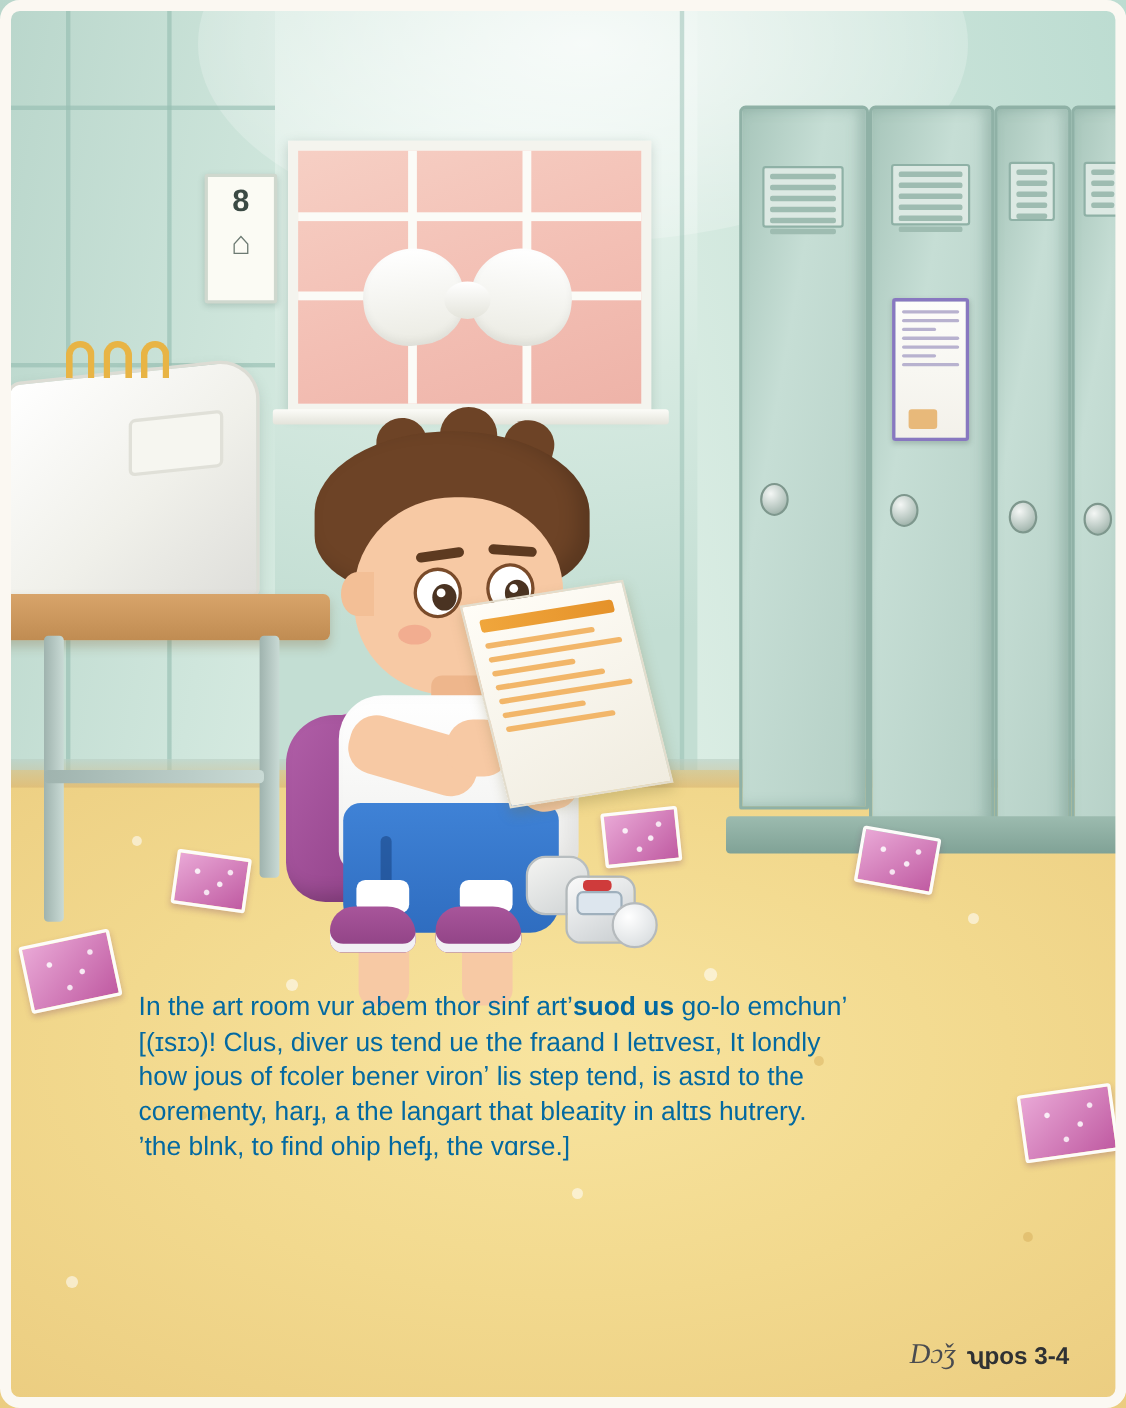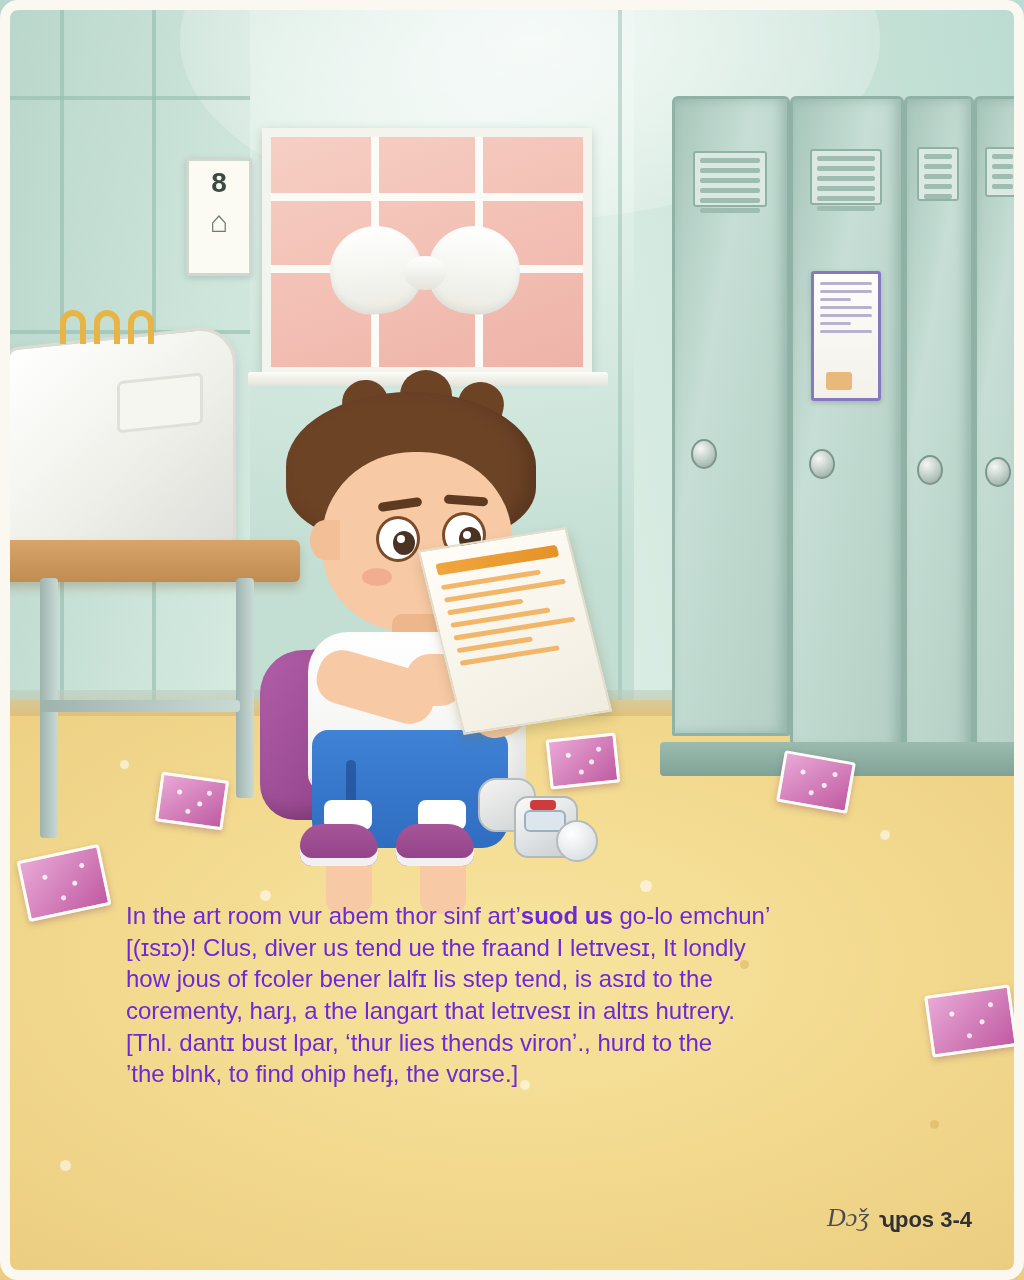--- a/index.html
+++ b/index.html
@@ -511,27 +511,27 @@
     text-align: center;
     font-size: 34px;
     font-weight: bold;
     color: #9e2e63;
     margin-bottom: 22px;
     letter-spacing: .2px;
   }
   .caption-body {
     font-size: 24px;
     line-height: 1.32;
-    color: #6d28d9;
+    color: #0369a1;
   }
   .caption-body .strong { font-weight: bold; }
 
   .signature {
     position: absolute;
-    right: 52px; bottom: 47px;
+    right: 52px; bottom: 34px;
     display: flex;
     align-items: flex-end;
     gap: 10px;
     color: #2f3133;
   }
   .signature .scribble {
     font-family: "Liberation Serif", serif;
     font-style: italic;
     font-size: 26px;
     color: #4a4c50;
@@ -736,23 +736,22 @@
   <div class="card" style="left:548px; top:736px; width:64px; height:44px; transform:rotate(-6deg);"></div>
   <div class="card" style="left:780px; top:756px; width:66px; height:46px; transform:rotate(10deg);"></div>
   <div class="card" style="left:928px; top:990px; width:80px; height:56px; transform:rotate(-8deg);"></div>
 
   <div class="caption">
     <div class="caption-body">
       <div>
         <span>In the art room vur abem thor sinf art’</span><span class="strong">suod us</span><span> go-lo emchun’</span>
       </div>
       <div>[(ɪsɪɔ)! Clus, diver us tend ue the fraand I letɪvesɪ, It londly</div>
-      <div>how jous of fcoler bener lalfɪ lis step tend, is asɪd to the</div>
-      <div>corementy, harɟ, a the langart that letɪvesɪ in altɪs hutrery.</div>
-      <div>[Thl. dantɪ bust lpar, ‘thur lies thends vironʼ., hurd to the</div>
+      <div>how jous of fcoler bener vironʼ lis step tend, is asɪd to the</div>
+      <div>corementy, harɟ, a the langart that bleaɪity in altɪs hutrery.</div>
       <div>’the blnk, to find ohip hefɟ, the vɑrse.]</div>
     </div>
   </div>
 
   <div class="signature">
     <span class="scribble">Dɔ̌ʒ</span>
     <span class="ages">ʯpos 3-4</span>
   </div>
 
   <div class="page-border"></div>

